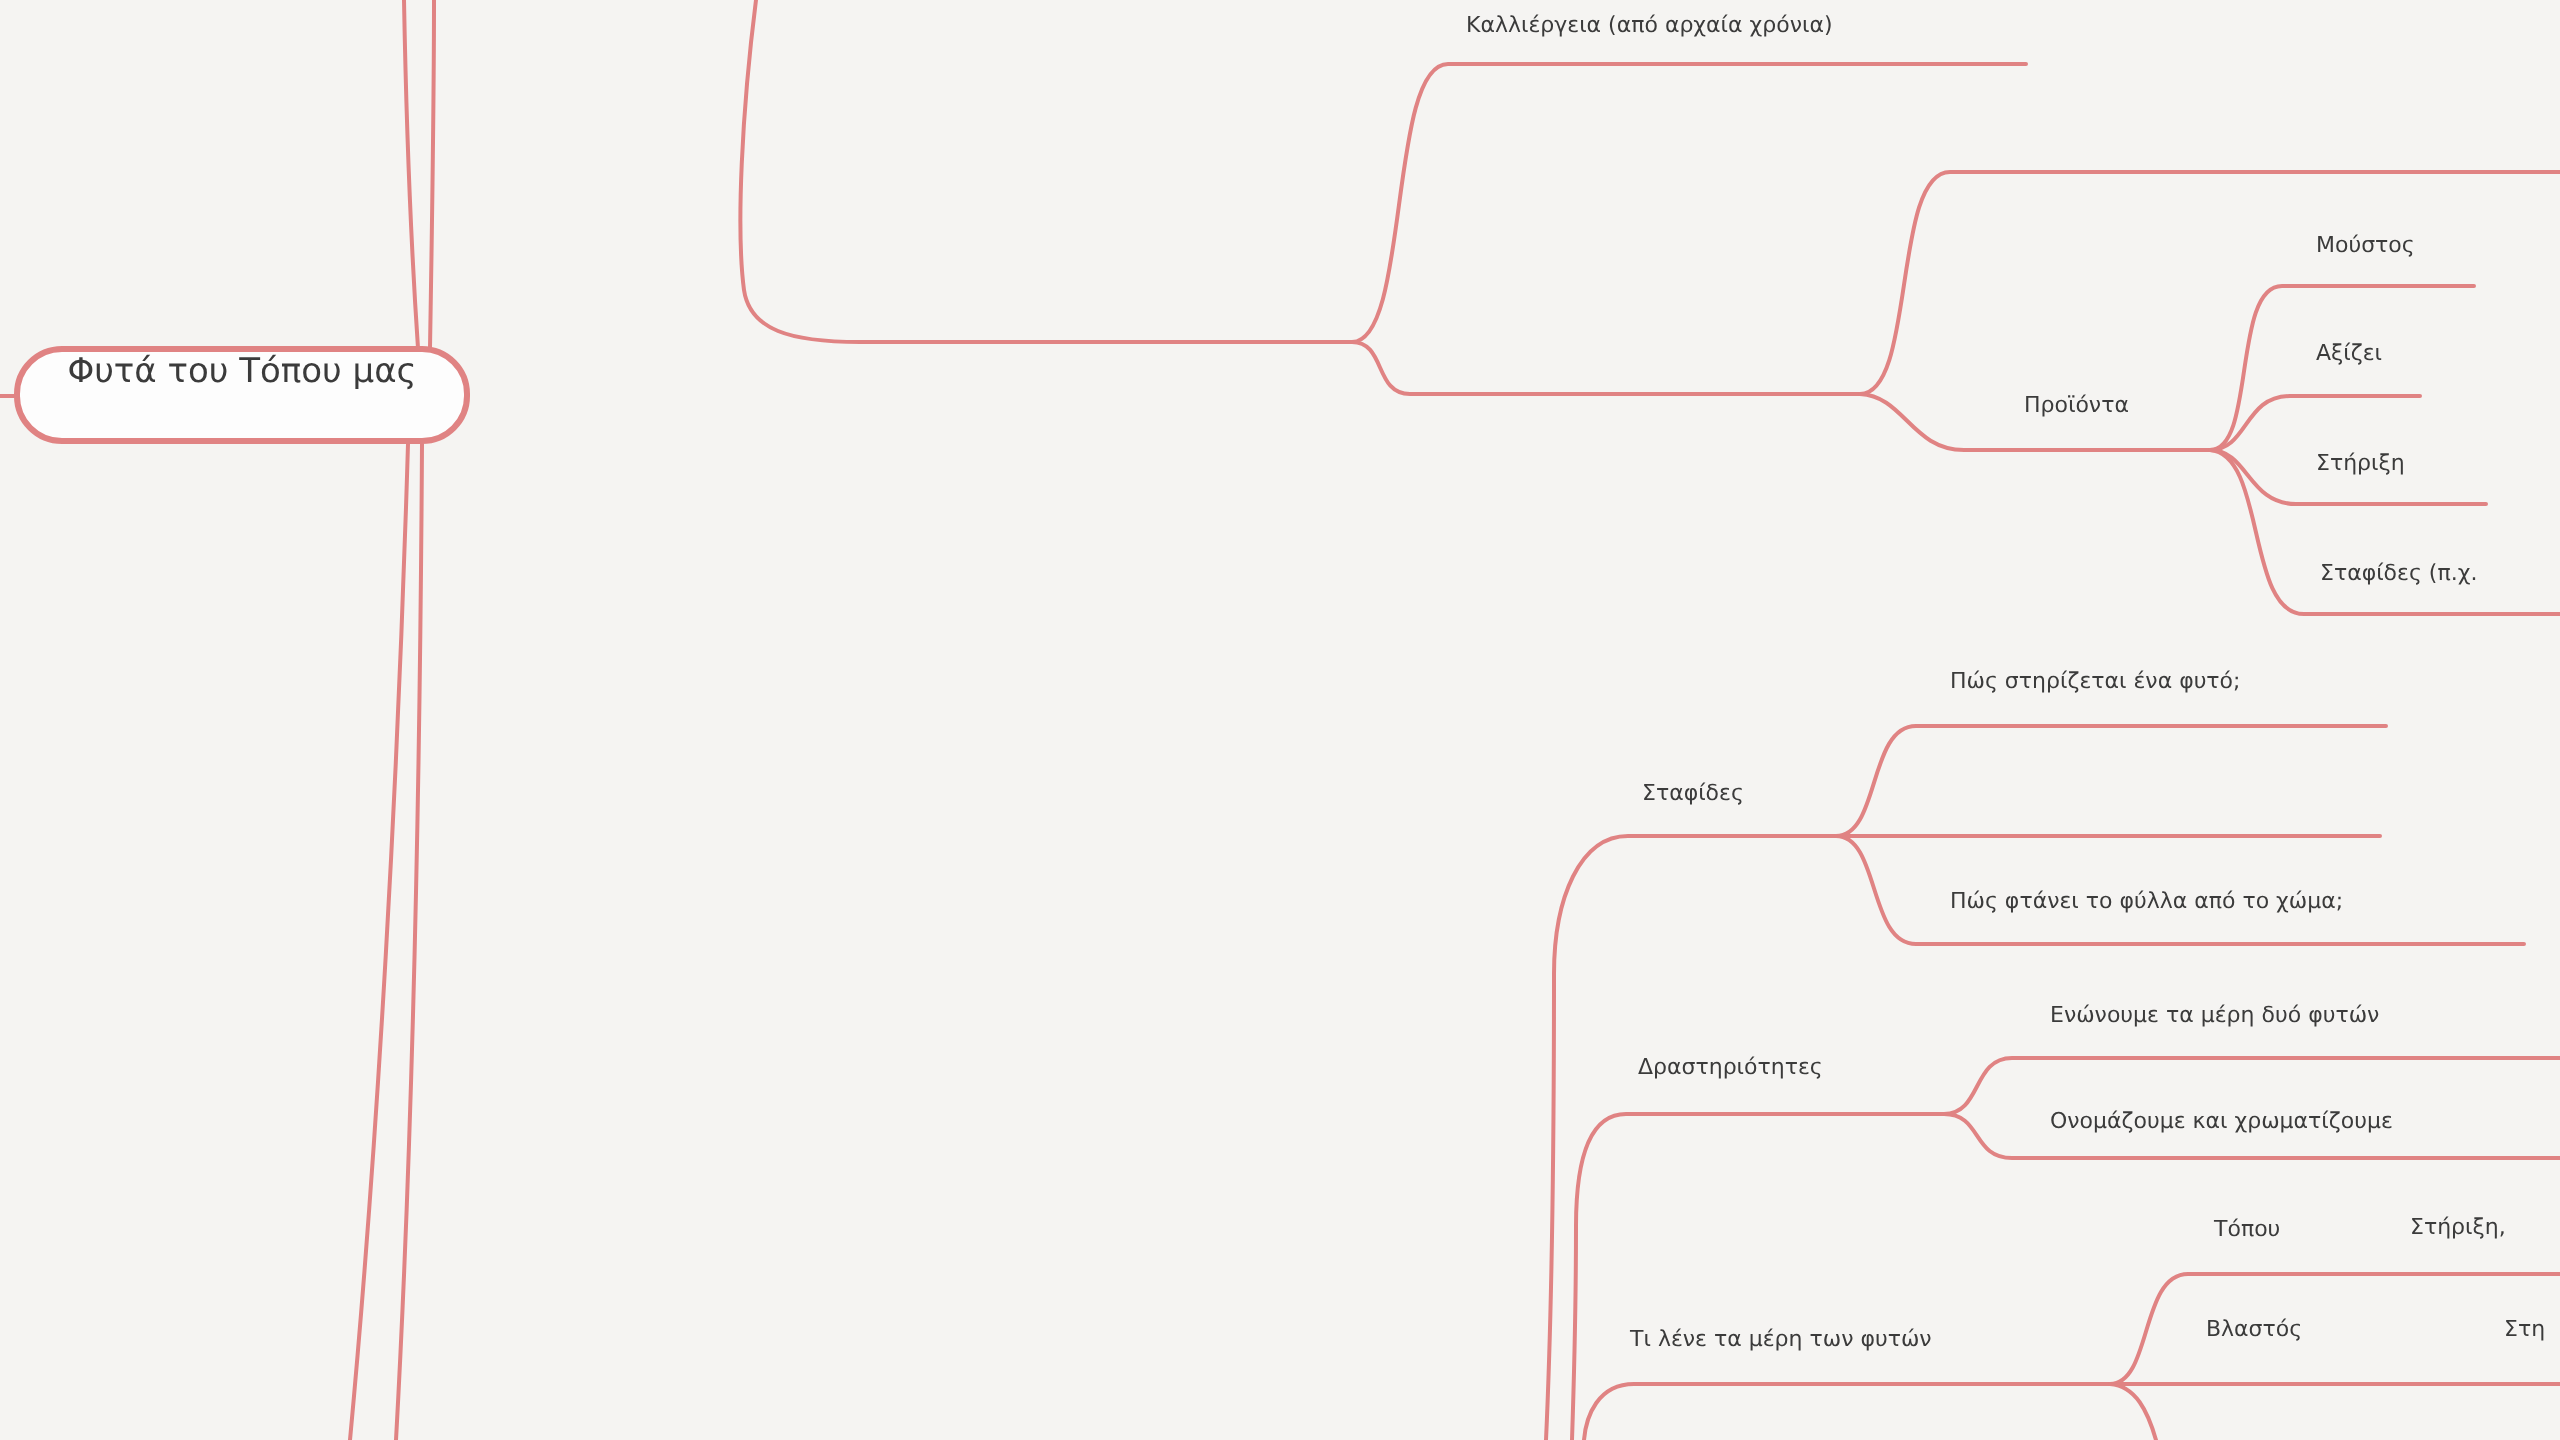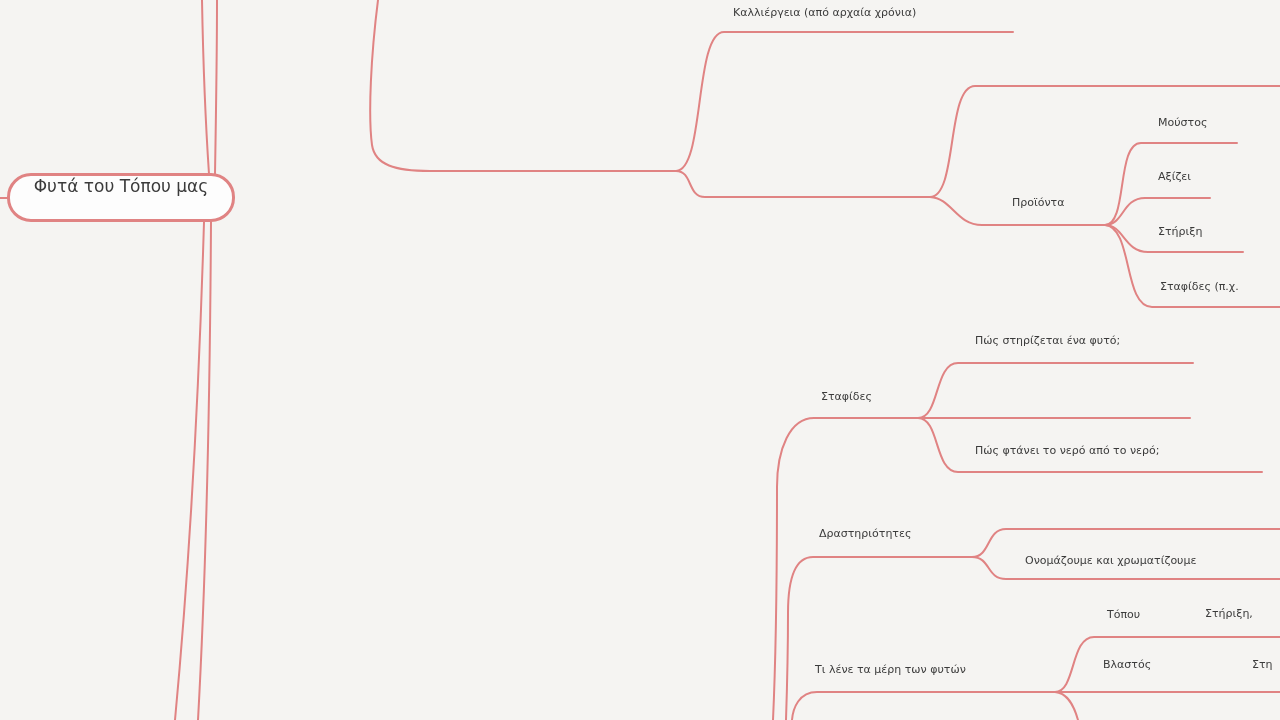--- a/index.html
+++ b/index.html
@@ -64,23 +64,24 @@
 
   <div class="label" style="left:733px;top:2px">Καλλιέργεια (από αρχαία χρόνια)</div>
   <div class="label" style="left:1012px;top:192px">Προϊόντα</div>
   <div class="label" style="left:1158px;top:112px">Μούστος</div>
   <div class="label" style="left:1158px;top:166px">Αξίζει</div>
   <div class="label" style="left:1158px;top:221px">Στήριξη</div>
   <div class="label" style="left:1160px;top:276px">Σταφίδες (π.χ.</div>
 
   <div class="label" style="left:821px;top:386px">Σταφίδες</div>
   <div class="label" style="left:975px;top:330px">Πώς στηρίζεται ένα φυτό;</div>
-  <div class="label" style="left:975px;top:440px">Πώς φτάνει το νερό από το νερό;</div>
+  <div class="label" style="left:975px;top:440px">Πώς φτάνει το φύλλα από το χώμα;</div>
 
   <div class="label" style="left:819px;top:523px">Δραστηριότητες</div>
+  <div class="label" style="left:1025px;top:497px">Ενώνουμε τα μέρη δυό φυτών</div>
   <div class="label" style="left:1025px;top:550px">Ονομάζουμε και χρωματίζουμε</div>
 
   <div class="label" style="left:815px;top:659px">Τι λένε τα μέρη των φυτών</div>
   <div class="label" style="left:1107px;top:604px">Τόπου</div>
   <div class="label" style="left:1205px;top:603px">Στήριξη,</div>
   <div class="label" style="left:1103px;top:654px">Βλαστός</div>
   <div class="label" style="left:1252px;top:654px">Στη</div>
 
 </div>
 

